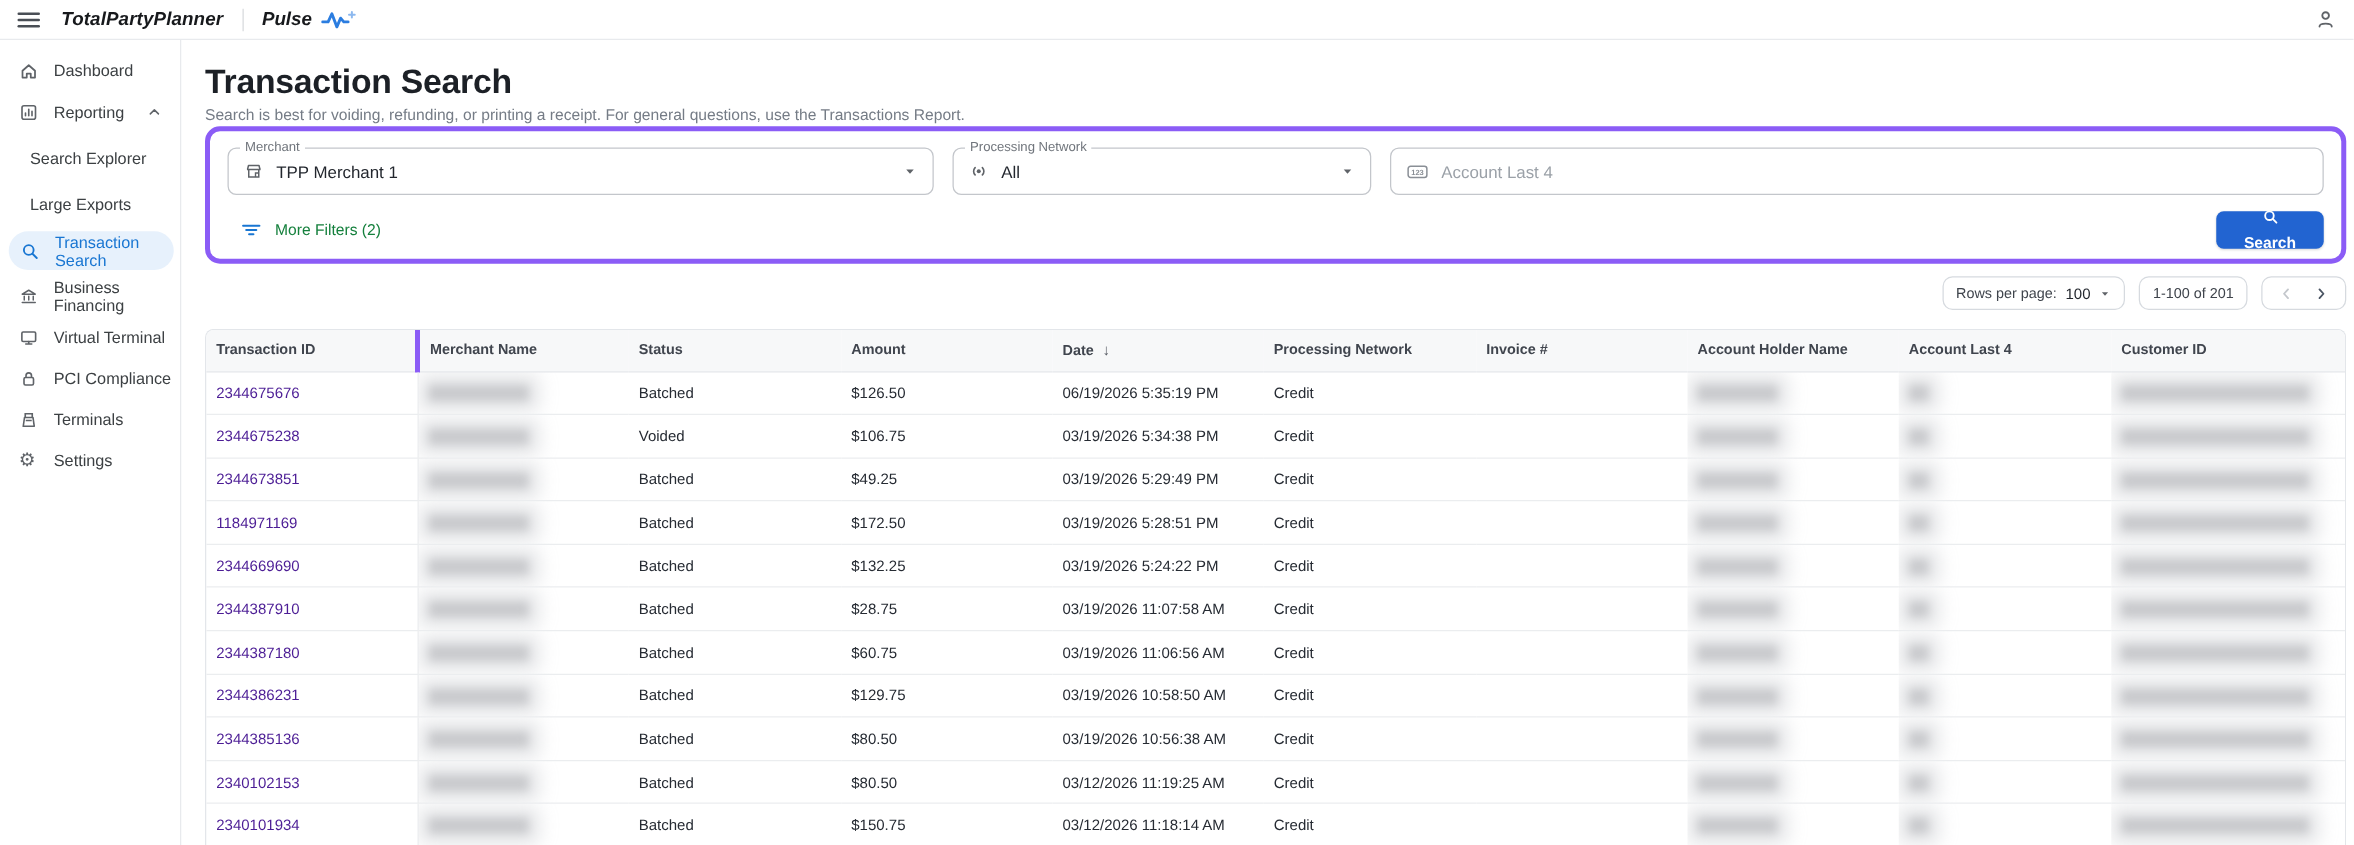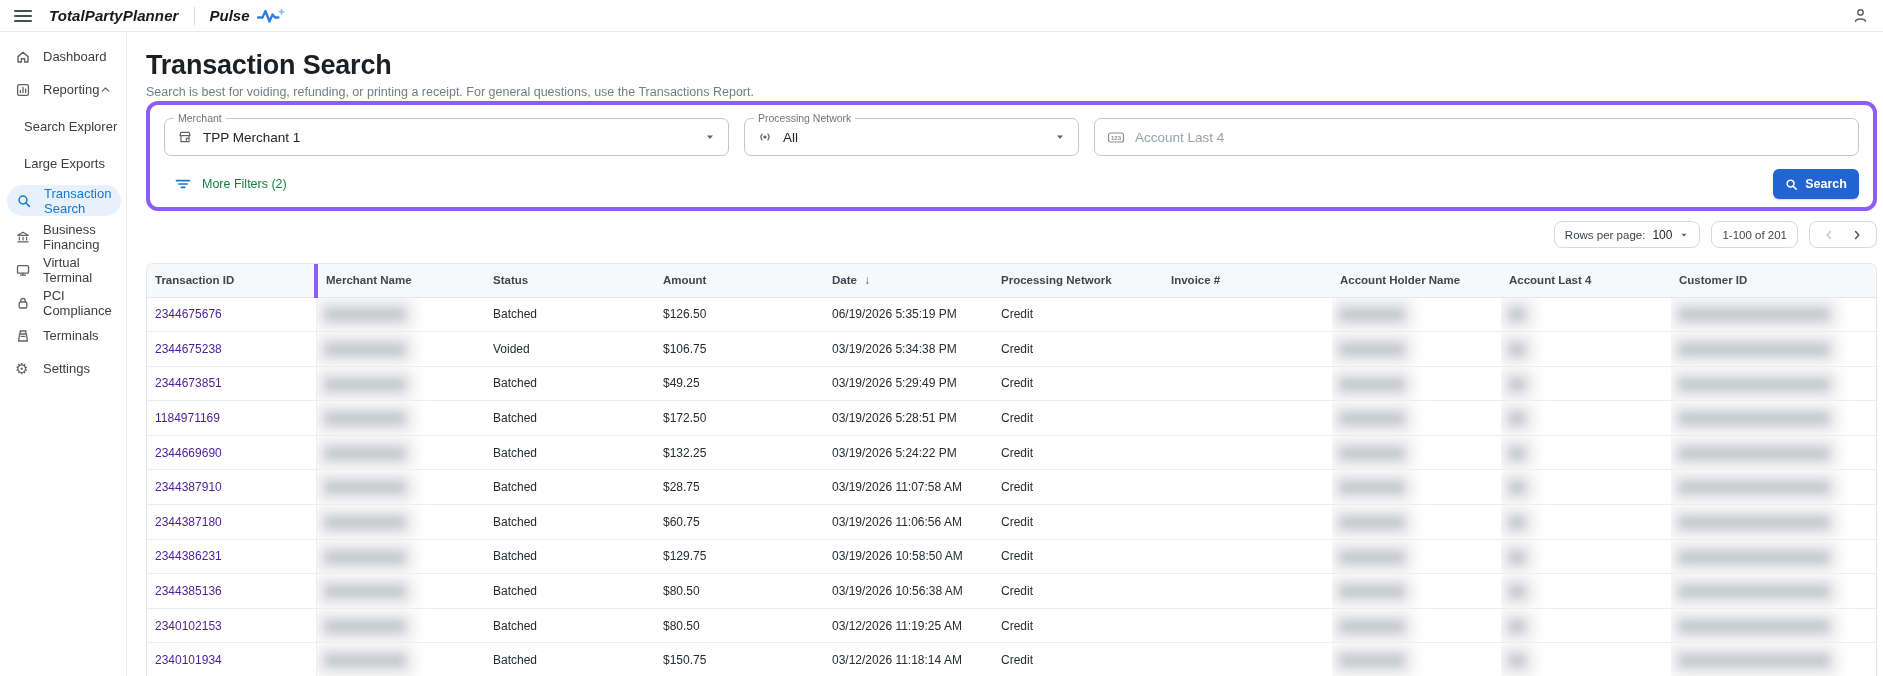--- a/index.html
+++ b/index.html
@@ -13,21 +13,21 @@
   .hamburger { width:18px; cursor:pointer; }
   .hamburger span { display:block; height:2px; background:#494e55; border-radius:1px; margin:3px 0; }
   .brand { font-style:italic; font-weight:700; font-size:15px; color:#17191c; margin-left:17px; letter-spacing:.1px; }
   .tb-divider { width:1px; height:18px; background:#d7dadd; margin:0 15px; }
   .product { font-style:italic; font-weight:700; font-size:15px; color:#17191c; }
   .pulse-ico { margin-left:7px; }
   .tb-spacer { flex:1; }
 
   
   .layout { display:flex; height:644px; }
-  .sidebar { width:127px; flex:none; border-right:1px solid #e8eaed; padding-top:9px; }
+  .sidebar { width:145px; flex:none; border-right:1px solid #e8eaed; padding-top:9px; }
   .sitem { height:31px; display:flex; align-items:center; padding-left:15px; font-size:13px;
     color:#3c4043; position:relative; cursor:pointer; margin-bottom:2px; }
   .sitem .ic { width:17px; margin-right:11px; flex:none; }
   .sitem.sub { padding-left:24px; margin:6px 0 6px 0; }
   .sitem.sel { background:#e7f1fc; border-radius:17px; margin:5px 5px 5px 7px; padding-left:9px; color:#1976d2; font-weight:500; }
   .chev-up { position:absolute; right:14px; top:9px; }
   .gear-glyph { font-size:15px; color:#5f6368; line-height:1; }
 
   
   .main { flex:1; padding:0 6px 0 19px; }
@@ -45,21 +45,21 @@
   .fval { font-size:13.5px; color:#23272e; margin-left:10px; white-space:nowrap; }
   .fcaret { position:absolute; right:12px; }
   .fcal { position:absolute; right:11px; }
   .acct-input { border:none; outline:none; font:inherit; font-size:13.5px; color:#23272e; margin-left:10px; width:80%; background:transparent; }
   .acct-input::placeholder { color:#9ba1a8; }
   .frow2 { display:flex; align-items:center; justify-content:space-between; margin-top:13px; height:30px; }
   .morefilters { display:flex; align-items:center; gap:11px; color:#15803d; font-size:12.5px; font-weight:500;
     padding-left:11px; cursor:pointer; }
   .searchbtn { width:86px; height:30px; background:#2264d1; border:none; border-radius:6px; color:#fff;
     font-family:inherit; font-size:12.5px; font-weight:600; display:flex; align-items:center; justify-content:center; gap:7px;
-    cursor:pointer; box-shadow:0 1px 2px rgba(0,0,0,.15); }
+    cursor:pointer; box-shadow:0 1px 2px rgba(0,0,0,.15);flex-direction:column; }
 
   
   .toolbar { display:flex; justify-content:flex-end; align-items:center; gap:11px; margin-top:10px; }
   .tb-box { height:27px; border:1px solid #d6dadf; border-radius:8px; display:flex; align-items:center;
     padding:0 10px; font-size:11.5px; color:#3f444c; gap:7px; background:#fff; }
   .rpp-val { font-size:12px; color:#23272e; }
   .pg-arrows { gap:14px; padding:0 12px; }
 
   
   .table-wrap { margin-top:15px; border:1px solid #e3e6ea; border-bottom:none; border-radius:7px 7px 0 0; overflow:hidden; }

